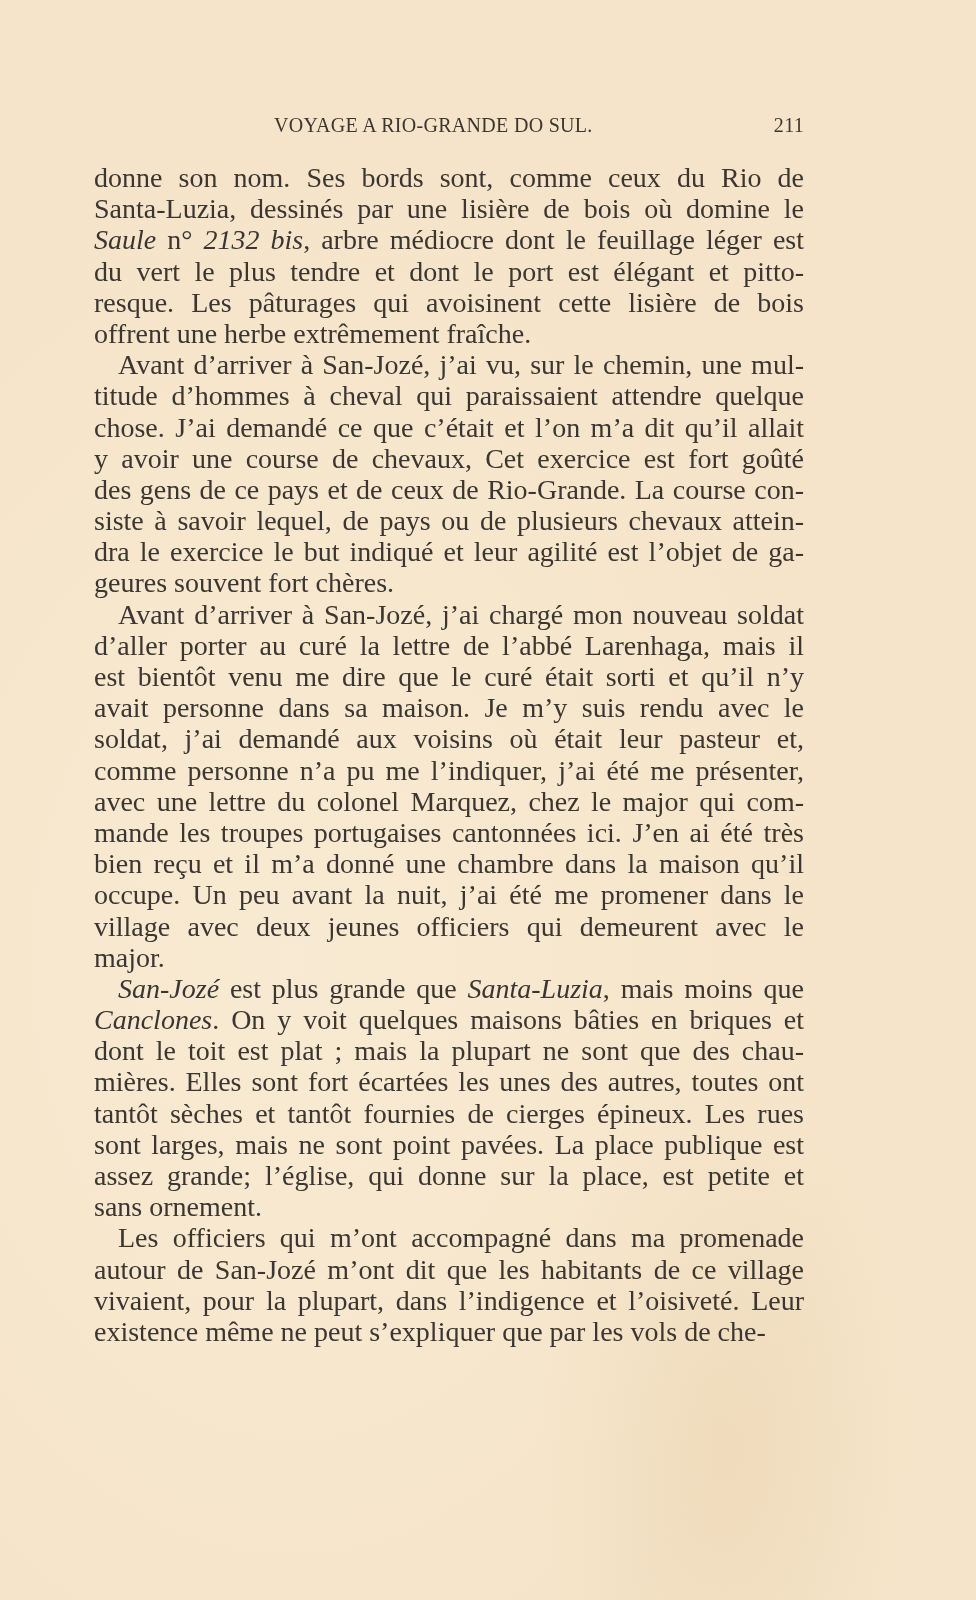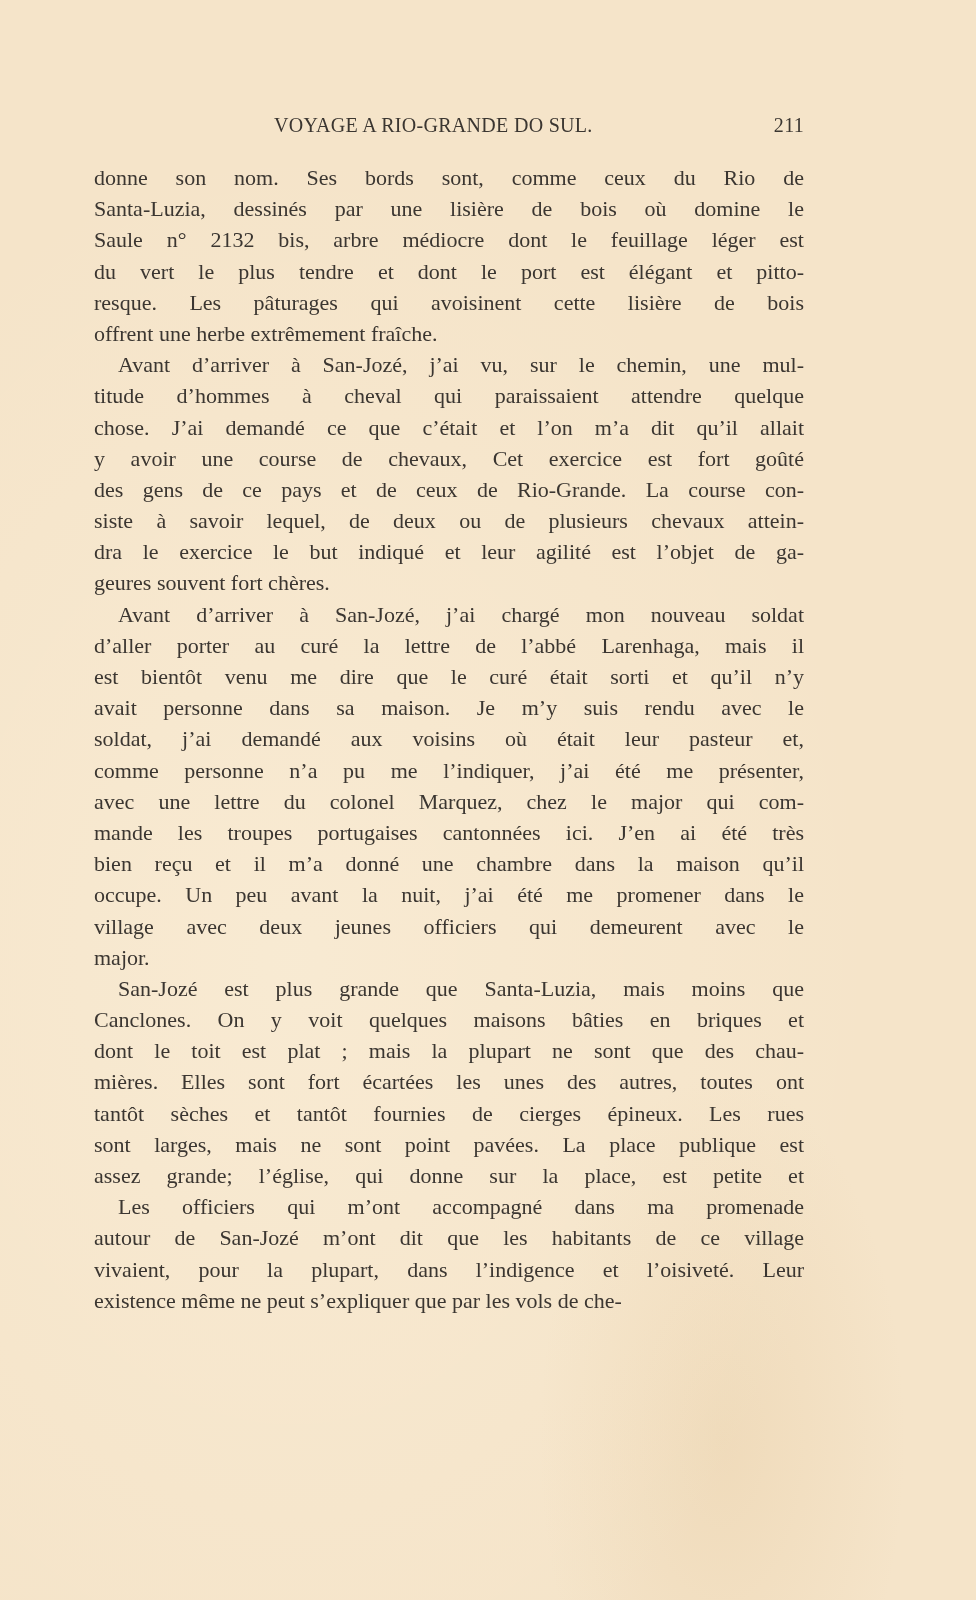--- a/index.html
+++ b/index.html
@@ -44,39 +44,39 @@
       position: absolute;
       right: 0;
       top: 0;
       margin-left: 36px;
     }
     .text-block {
       position: absolute;
       top: 162px;
       left: 94px;
       width: 710px;
-      font-size: 22px;
+      font-size: 28px;
       line-height: 31.2px;
       text-align: justify;
     }
     .line {
       display: block;
       white-space: nowrap;
       text-align-last: justify;
       text-align: justify;
       height: 31.2px;
     }
     .line.last {
       text-align-last: left;
       font-family: Liberation Serif, serif;
     }
     .line.indent {
       padding-left: 24px;
     }
-    .it { }
+    .it { font-style: italic; }
   </style>
 </head>
 <body>
 
 <div class="page">
   <div class="running-head">
     <span class="running-title">VOYAGE A RIO-GRANDE DO SUL.</span>
     <span class="page-number">211</span>
   </div>
 
@@ -88,21 +88,21 @@
         <span class="line">du vert le plus tendre et dont le port est élégant et pitto-</span>
         <span class="line">resque. Les pâturages qui avoisinent cette lisière de bois</span>
         <span class="line last">offrent une herbe extrêmement fraîche.</span>
       </div>
       <div>
         <span class="line indent">Avant d’arriver à San-Jozé, j’ai vu, sur le chemin, une mul-</span>
         <span class="line">titude d’hommes à cheval qui paraissaient attendre quelque</span>
         <span class="line">chose. J’ai demandé ce que c’était et l’on m’a dit qu’il allait</span>
         <span class="line">y avoir une course de chevaux, Cet exercice est fort goûté</span>
         <span class="line">des gens de ce pays et de ceux de Rio-Grande. La course con-</span>
-        <span class="line">siste à savoir lequel, de deux ou de plusieurs chevaux attein-</span>
+        <span class="line">siste à savoir lequel, de pays ou de plusieurs chevaux attein-</span>
         <span class="line">dra le exercice le but indiqué et leur agilité est l’objet de ga-</span>
         <span class="line last">geures souvent fort chères.</span>
       </div>
       <div>
         <span class="line indent">Avant d’arriver à San-Jozé, j’ai chargé mon nouveau soldat</span>
         <span class="line">d’aller porter au curé la lettre de l’abbé Larenhaga, mais il</span>
         <span class="line">est bientôt venu me dire que le curé était sorti et qu’il n’y</span>
         <span class="line">avait personne dans sa maison. Je m’y suis rendu avec le</span>
         <span class="line">soldat, j’ai demandé aux voisins où était leur pasteur et,</span>
         <span class="line">comme personne n’a pu me l’indiquer, j’ai été me présenter,</span>
@@ -114,20 +114,21 @@
         <span class="line last">major.</span>
       </div>
       <div>
         <span class="line indent"><span class="it">San-Jozé</span><span> est plus grande que </span><span class="it">Santa-Luzia</span><span>, mais moins que</span></span>
         <span class="line"><span class="it">Canclones</span><span>. On y voit quelques maisons bâties en briques et</span></span>
         <span class="line">dont le toit est plat ; mais la plupart ne sont que des chau-</span>
         <span class="line">mières. Elles sont fort écartées les unes des autres, toutes ont</span>
         <span class="line">tantôt sèches et tantôt fournies de cierges épineux. Les rues</span>
         <span class="line">sont larges, mais ne sont point pavées. La place publique est</span>
         <span class="line">assez grande; l’église, qui donne sur la place, est petite et</span>
+        <span class="line last">sans ornement.</span>
       </div>
       <div>
         <span class="line indent">Les officiers qui m’ont accompagné dans ma promenade</span>
         <span class="line">autour de San-Jozé m’ont dit que les habitants de ce village</span>
         <span class="line">vivaient, pour la plupart, dans l’indigence et l’oisiveté. Leur</span>
         <span class="line last">existence même ne peut s’expliquer que par les vols de che-</span>
       </div>
     </div>
 </div>
 

